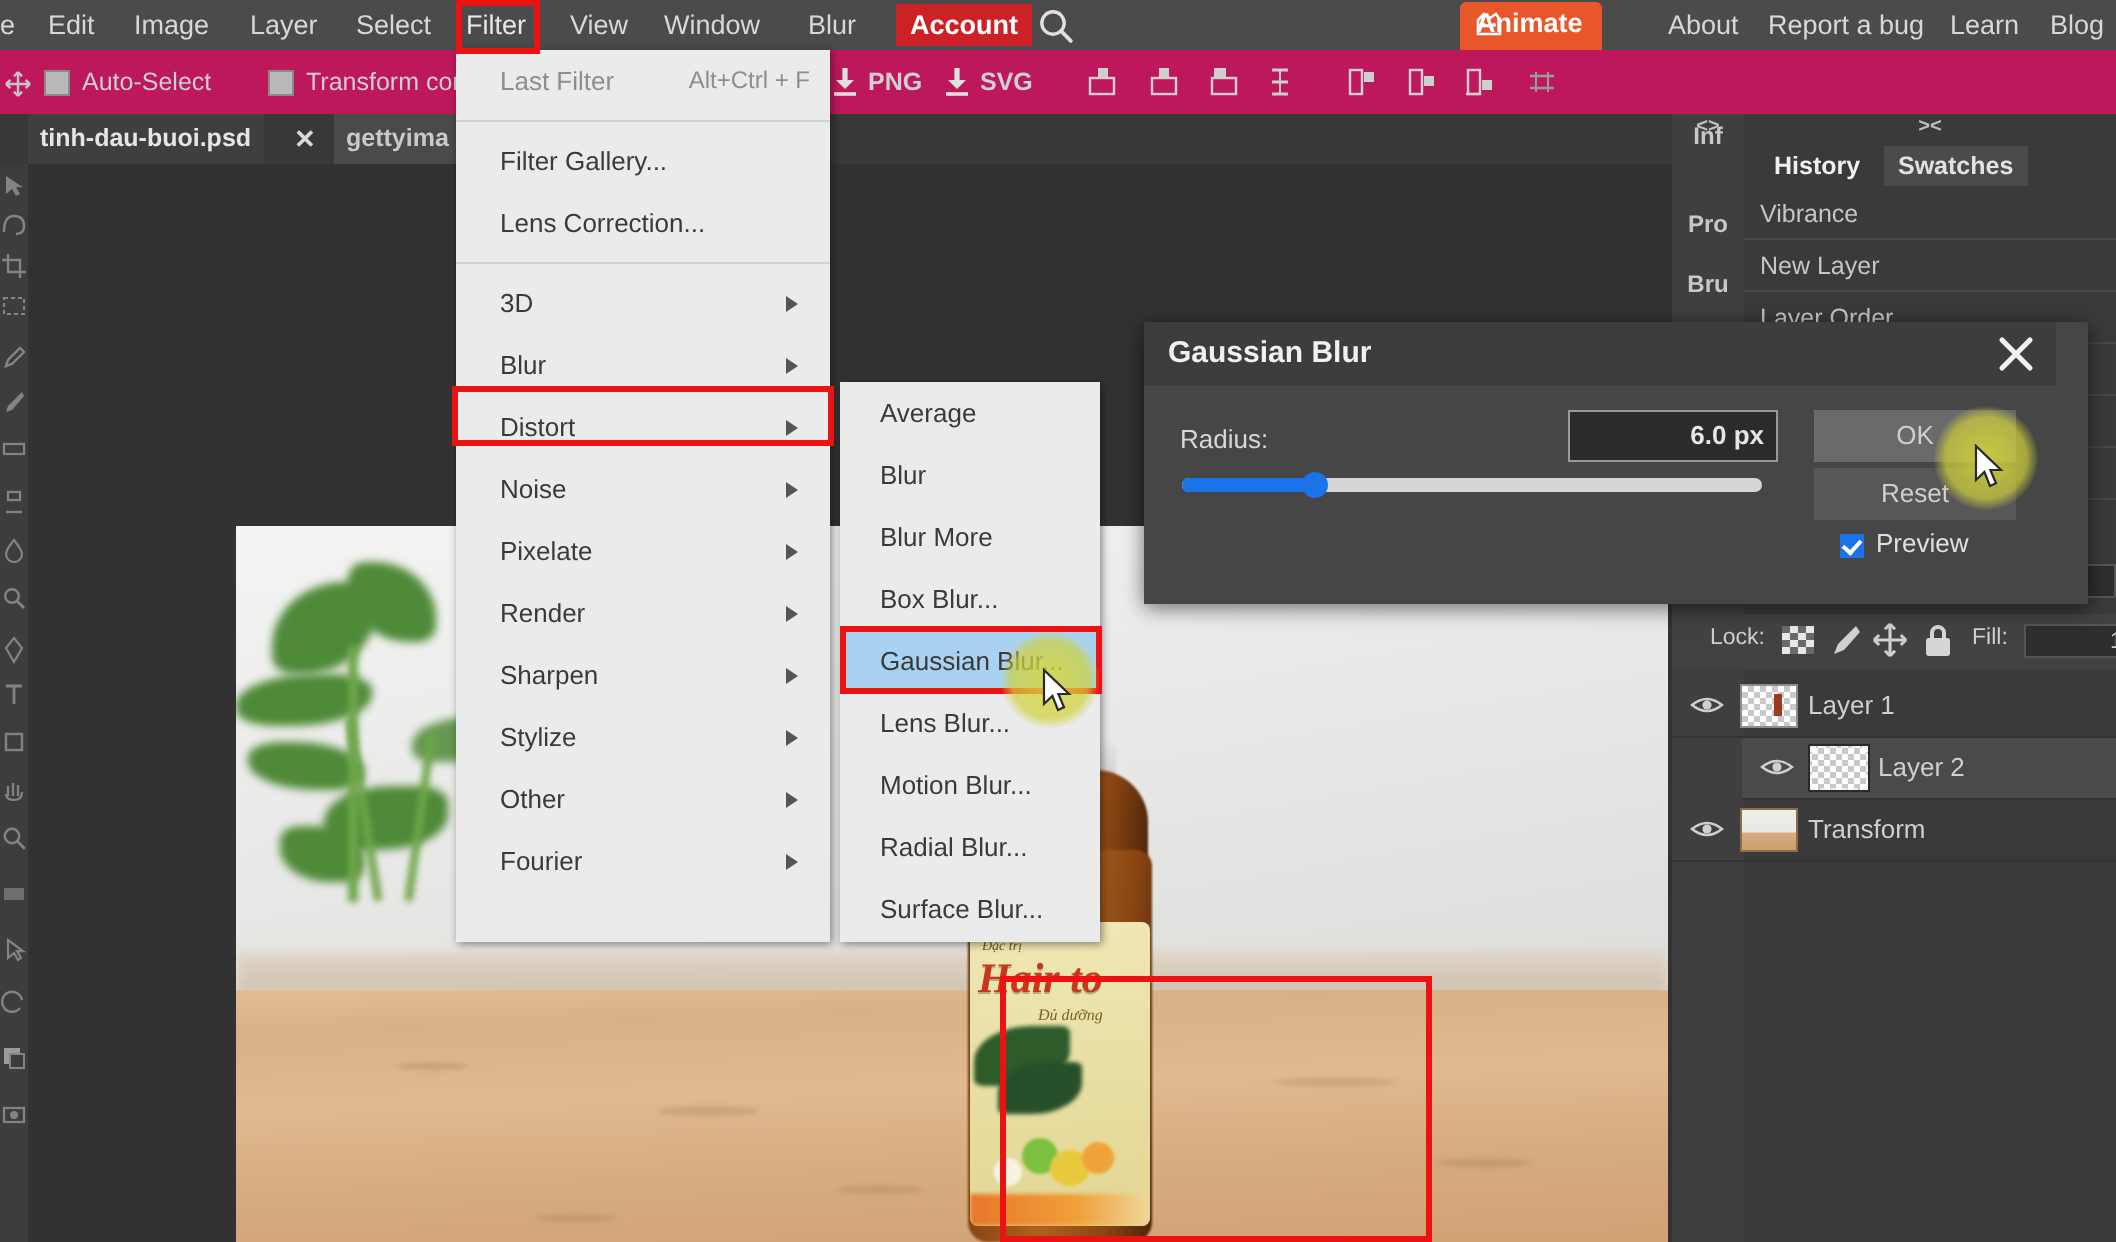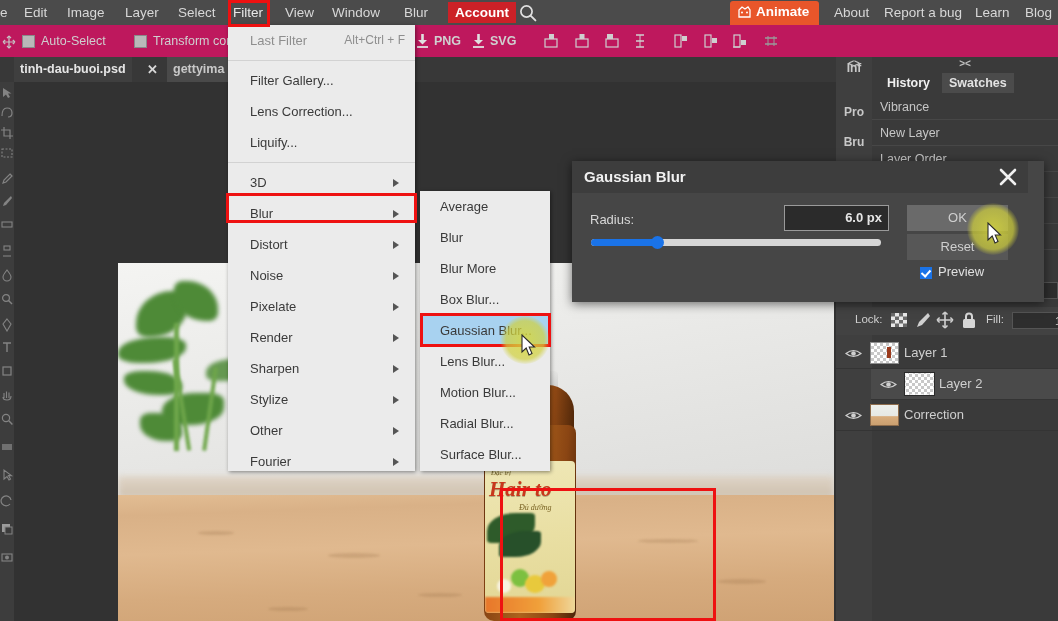--- a/index.html
+++ b/index.html
@@ -17,21 +17,21 @@
     background:#4b4b4b;color:#d4d4d4;font-size:13.5px;
   }
   #menubar .mitem{
     position:absolute;top:0;height:25px;line-height:25px;
     color:#d8d8d8;white-space:nowrap;
   }
   #menubar .mitem.active{color:#e8e8e8;}
   #animate-btn{
     position:absolute;top:1px;height:34px;line-height:22px;
     background:#e8562a;color:#fff;font-size:13.5px;font-weight:bold;
-    border-radius:3px;padding:0 10px 0 26px;white-space:nowrap;
+    border-radius:3px;padding:0 10px 0 8px;white-space:nowrap;
   }
   #animate-icon{
     position:absolute;left:6px;top:3px;width:17px;height:16px;
   }
   #search-icon{position:absolute;top:3px;width:20px;height:20px;}
 
   
   #optionsbar{
     position:absolute;left:0;top:25px;width:1058px;height:32px;
     background:#be185d;
@@ -671,33 +671,32 @@
   </div>
 
   <div class="layer-row" style="top:343px;">
     <span class="eyeico">
       <svg width="17" height="13" viewBox="0 0 17 13">
         <path d="M1 6.5 Q8.5 0.5 16 6.5 Q8.5 12.5 1 6.5 Z" fill="none" stroke="#cfcfcf" stroke-width="1.2"></path>
         <circle cx="8.5" cy="6.5" r="2.3" fill="#cfcfcf"></circle>
       </svg>
     </span>
     <span class="thumb bg"></span>
-    <span class="layer-name">Correction</span>
+    <span class="layer-name">Transform</span>
   </div>
 </div>
 
 <div id="filtermenu">
   <div class="row dim">
     <span>Last Filter</span>
     <span class="accel">Alt+Ctrl + F</span>
   </div>
   <div class="sep"></div>
   <div class="row">Filter Gallery...</div>
   <div class="row">Lens Correction...</div>
-  <div class="row">Liquify...</div>
   <div class="sep"></div>
   <div class="row"><span>3D</span><span class="caret"></span></div>
   <div class="row"><span>Blur</span><span class="caret"></span></div>
   <div class="row"><span>Distort</span><span class="caret"></span></div>
   <div class="row"><span>Noise</span><span class="caret"></span></div>
   <div class="row"><span>Pixelate</span><span class="caret"></span></div>
   <div class="row"><span>Render</span><span class="caret"></span></div>
   <div class="row"><span>Sharpen</span><span class="caret"></span></div>
   <div class="row"><span>Stylize</span><span class="caret"></span></div>
   <div class="row"><span>Other</span><span class="caret"></span></div>

